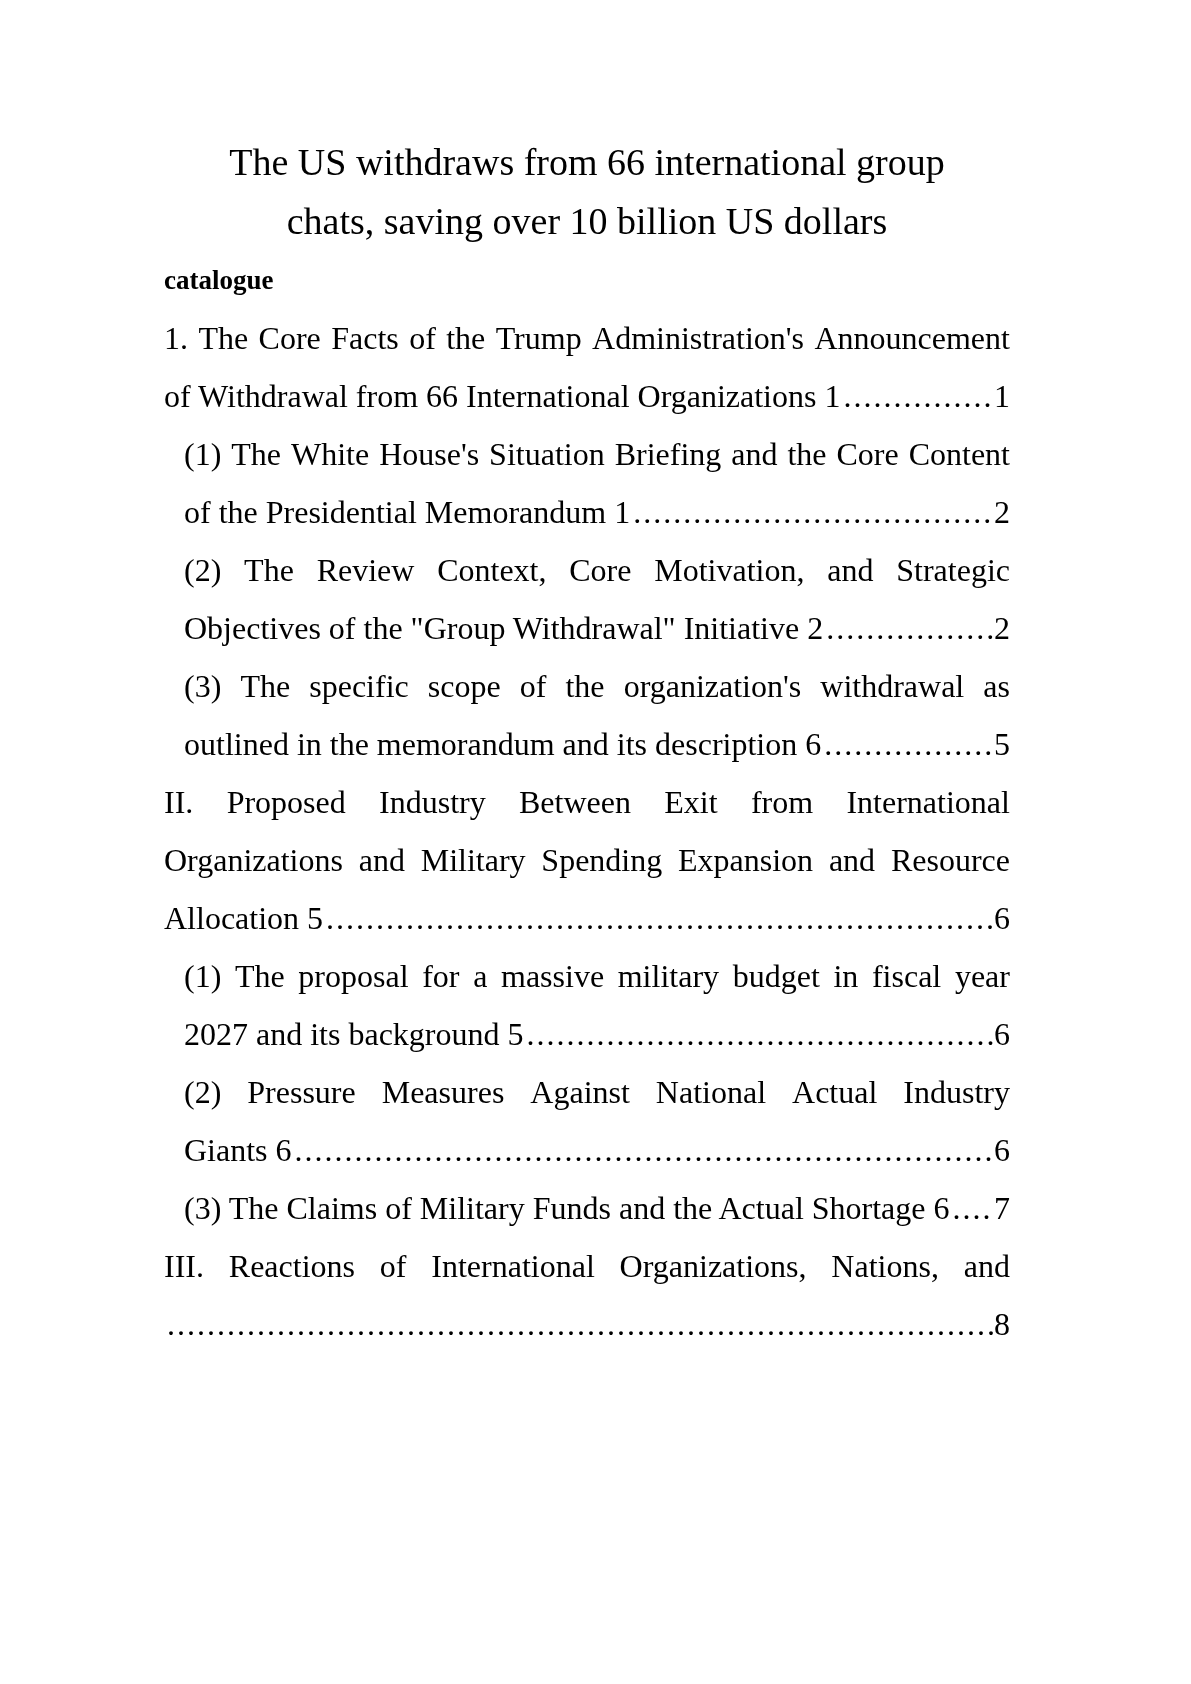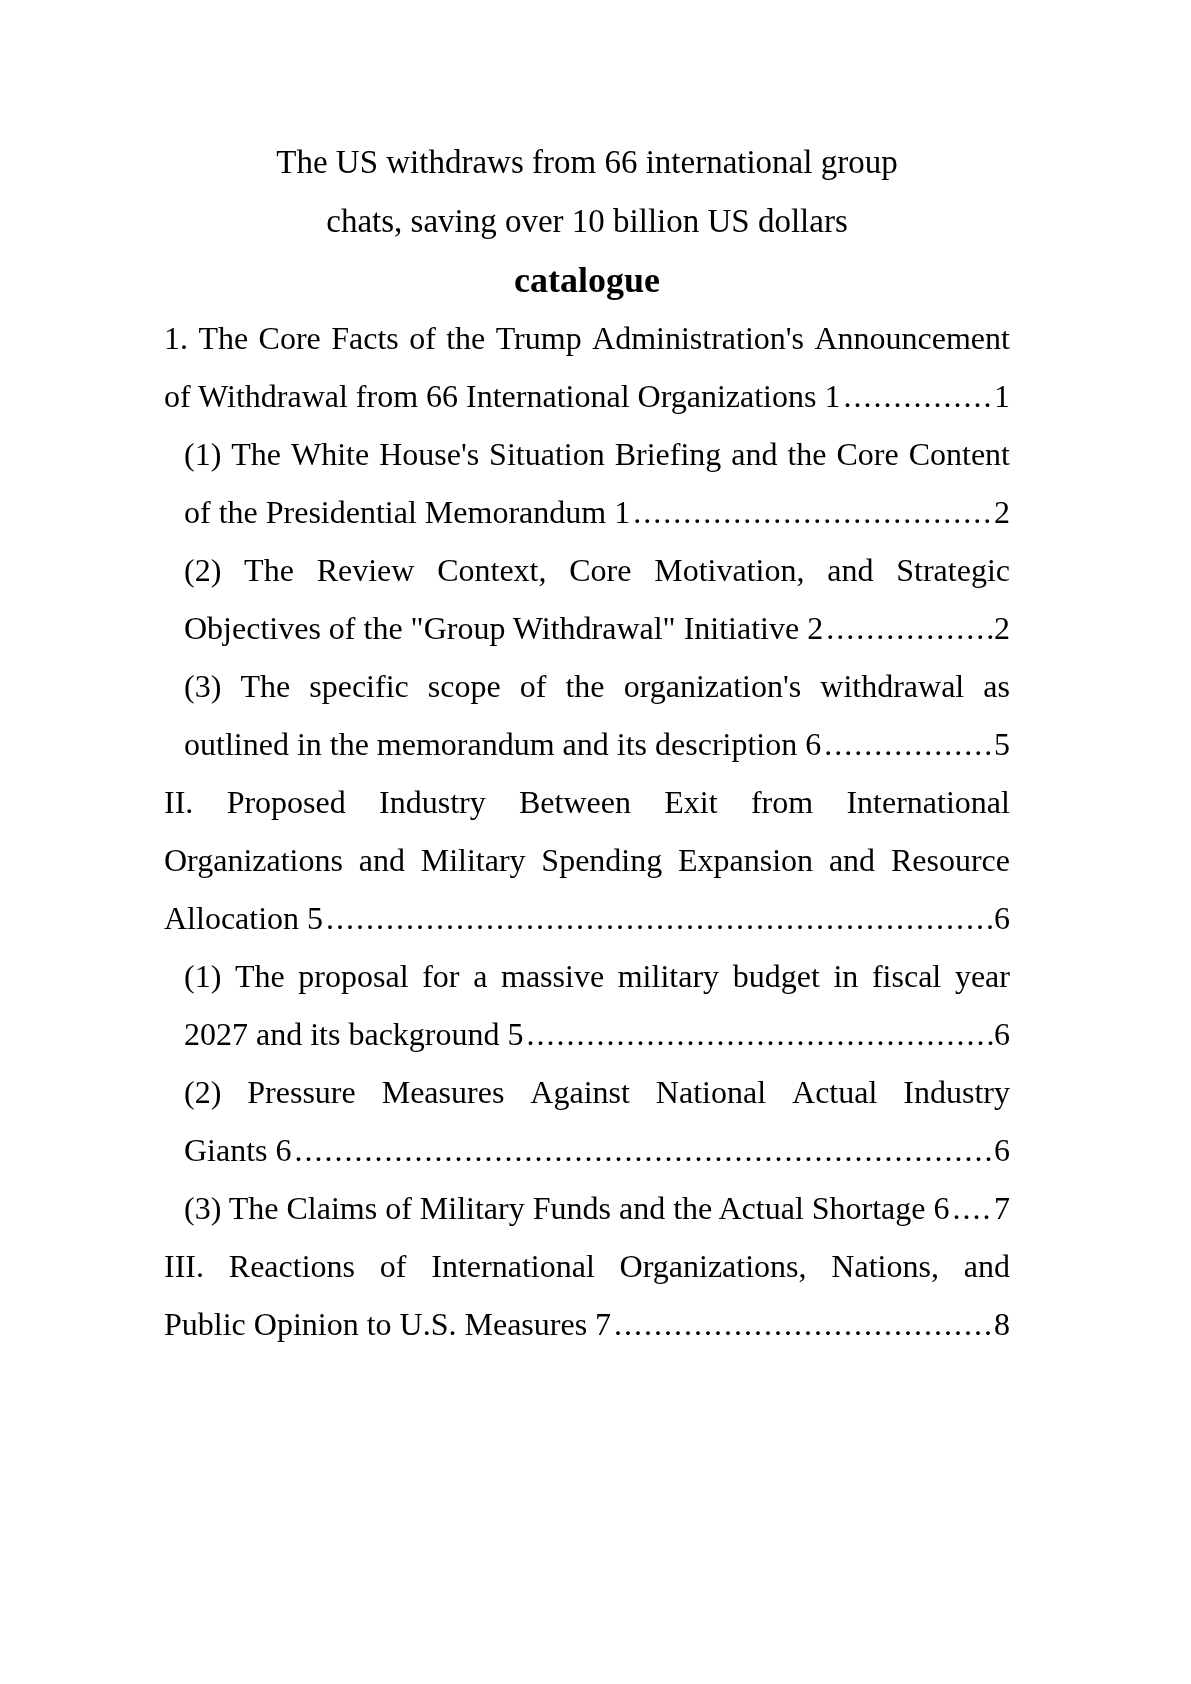--- a/index.html
+++ b/index.html
@@ -13,37 +13,36 @@
     overflow: hidden;
   }
   .content {
     position: absolute;
     left: 164px;
     top: 0;
     width: 846px;
   }
   .doc-title {
     margin-top: 133px;
-    font-size: 33px;
+    font-size: 38px;
     font-weight: 400;
     line-height: 59px;
     text-align: center;
   }
   .title-line {
     display: flex;
     justify-content: center;
     white-space: nowrap;
     height: 59px;
   }
   .catalogue {
-    font-size: 36px;
+    font-size: 27px;
     font-weight: 700;
     line-height: 58px;
     height: 58px;
-    text-align: center;
   }
   .toc {
     font-size: 32px;
     line-height: 58px;
   }
   .toc-entry { margin: 0; }
   .toc-entry.lvl2 { padding-left: 20px; }
   .jline {
     display: flex;
     justify-content: space-between;
@@ -242,21 +241,20 @@
         <div class="jline">
             <span>III.</span>
             <span>Reactions</span>
             <span>of</span>
             <span>International</span>
             <span>Organizations,</span>
             <span>Nations,</span>
             <span>and</span>
           </div>
         <div class="fline">
-          <span class="ftext">Public Opinion to U.S. Measures 7</span>
           <span class="leader"></span>
           <span class="fpage">8</span>
         </div>
       </div>
 
     </div>
   </div>
 </div>
 
 </body></html>

